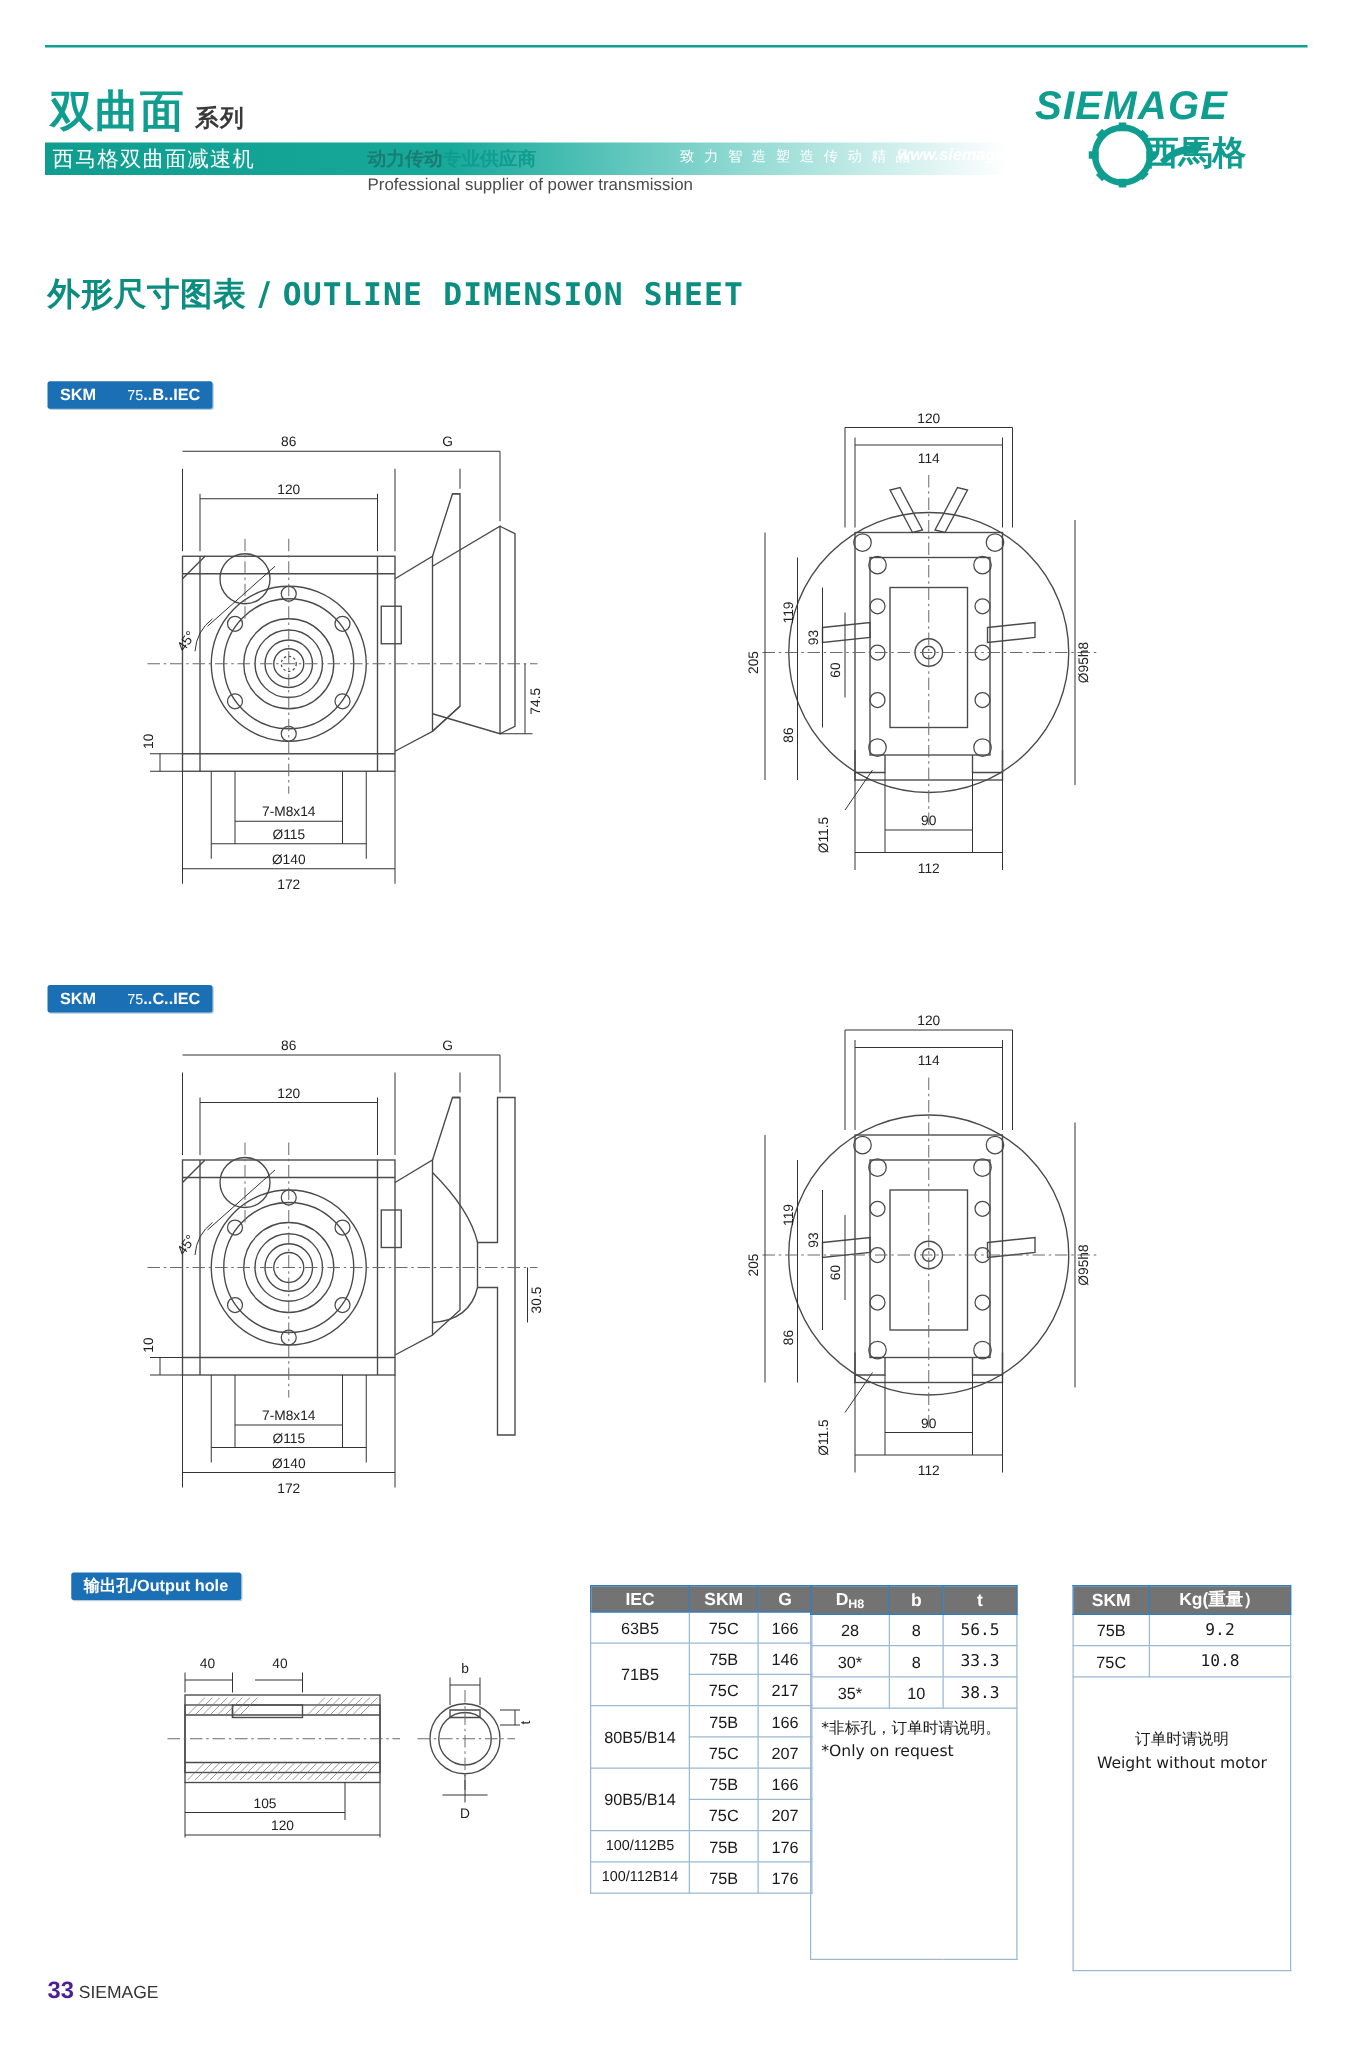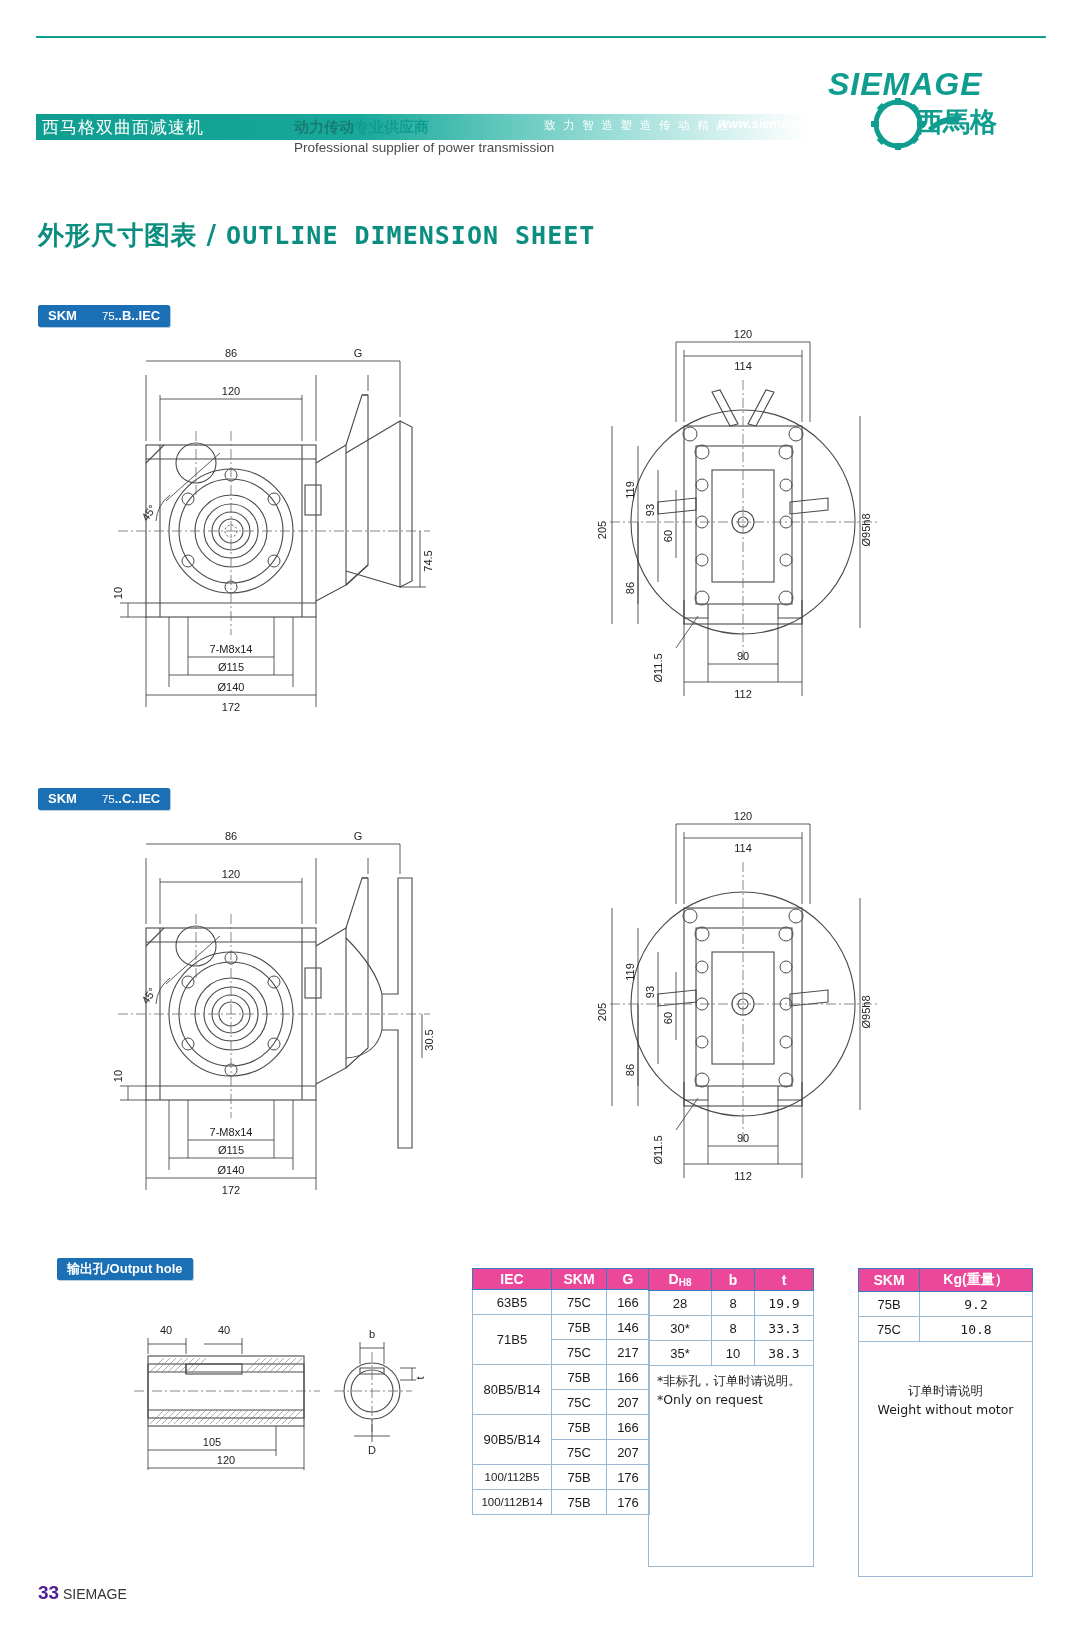--- a/index.html
+++ b/index.html
@@ -46,41 +46,44 @@
       box-shadow:1px 1px 0 #bcd;}
   .tag .sz{font-size:11.5px;font-weight:normal;margin-left:25px;}
 
   
   .dwg{position:absolute;}
   .dwg svg{display:block;}
 
   
   table{border-collapse:collapse;}
   .tb{position:absolute;font-size:13px;color:#111;}
-  .tb th{background:#ec4899;color:#fff;font-weight:bold;font-size:14px;
+  .tb th{background:#737373;color:#fff;font-weight:bold;font-size:14px;
       border:1px solid #2f7fc1;padding:2px 0;text-align:center;}
   .tb td{border:1px solid #9bb9d3;text-align:center;padding:2px 0;height:20px;
       font-size:13px;color:#1a1a1a;}
   .tb .note{border:1px solid #9bb9d3;text-align:left;padding:6px 8px;font-size:12.5px;
       line-height:1.5;vertical-align:top;font-family:"DejaVu Sans",sans-serif;}
   .tb .mono{font-family:"DejaVu Sans Mono",monospace;}
 
   
   .foot{position:absolute;left:38px;top:1582px;font-size:14px;color:#333;}
   .foot b{font-size:19px;color:#4c1d95;}
 </style>
 </head>
 <body>
 
 <div class="page">
 
   <div class="hdr-rule"></div>
   <div class="hdr">
     <div class="hdr-band"></div>
 
+    <div class="cn-title">
+      <span>双曲面</span><span class="ser">系列</span>
+    </div>
     <div class="cn-sub">西马格双曲面减速机</div>
 
     <div class="slogan-cn">
       <span>动力传动</span><b>专业供应商</b>
     </div>
     <div class="slogan-en">Professional supplier of power transmission</div>
 
     <div class="band-cn">致 力 智 造 塑 造 传 动 精 品</div>
     <div class="band-url">www.siemage.com</div>
 
@@ -592,21 +595,21 @@
       <tr>
         <th style="width:62px"><span>D</span><span style="font-size:10px;vertical-align:-2px">H8</span></th>
         <th style="width:42px">b</th>
         <th style="width:58px">t</th>
       </tr>
     </thead>
     <tbody>
       <tr>
         <td>28</td>
         <td>8</td>
-        <td class="mono">19.9</td>
+        <td class="mono">56.5</td>
       </tr>
       <tr>
         <td>30*</td>
         <td>8</td>
         <td class="mono">33.3</td>
       </tr>
       <tr>
         <td>35*</td>
         <td>10</td>
         <td class="mono">38.3</td>

